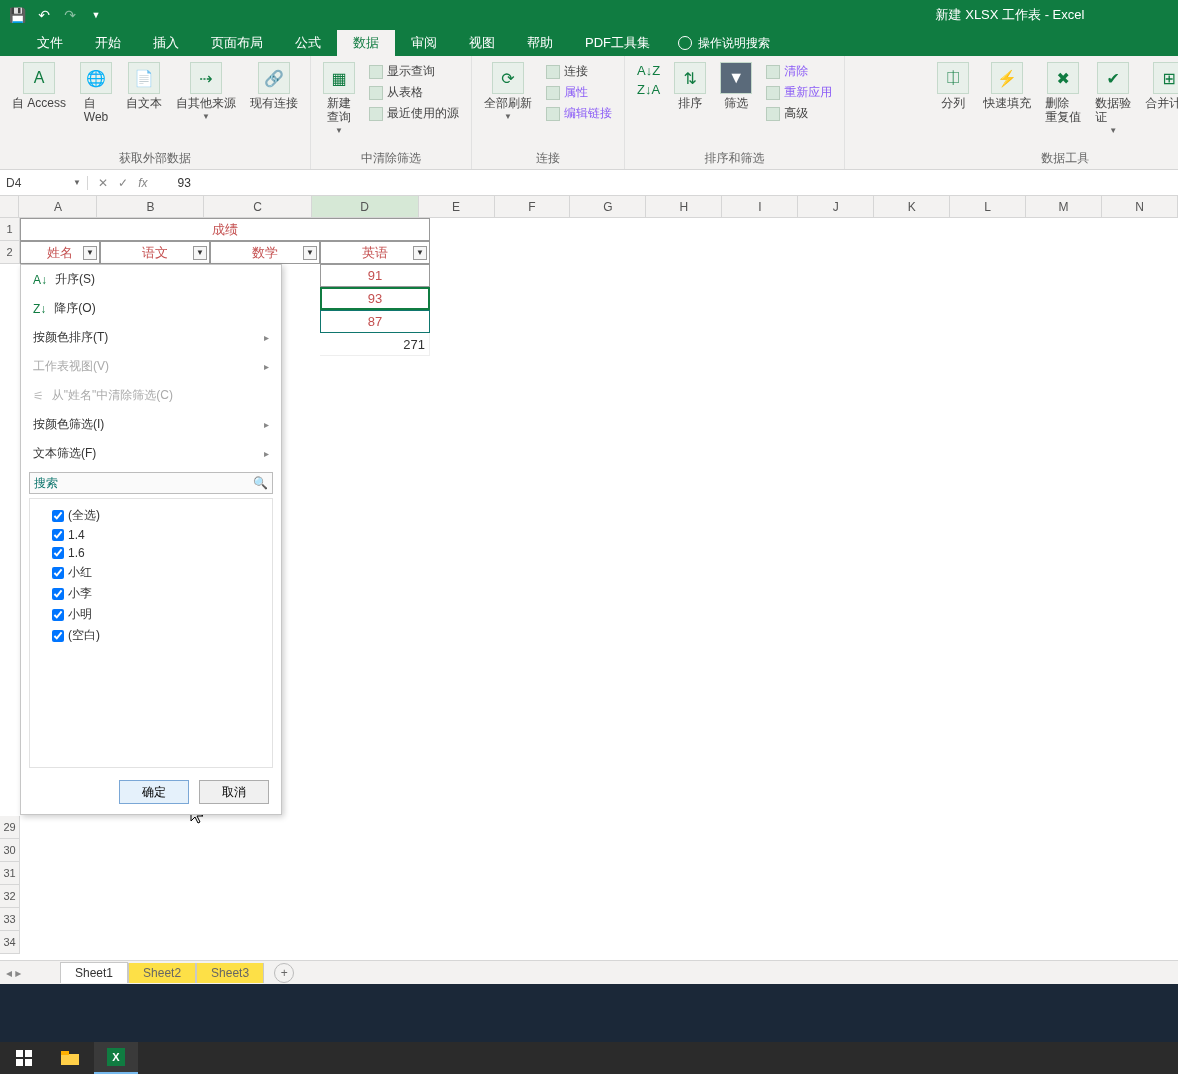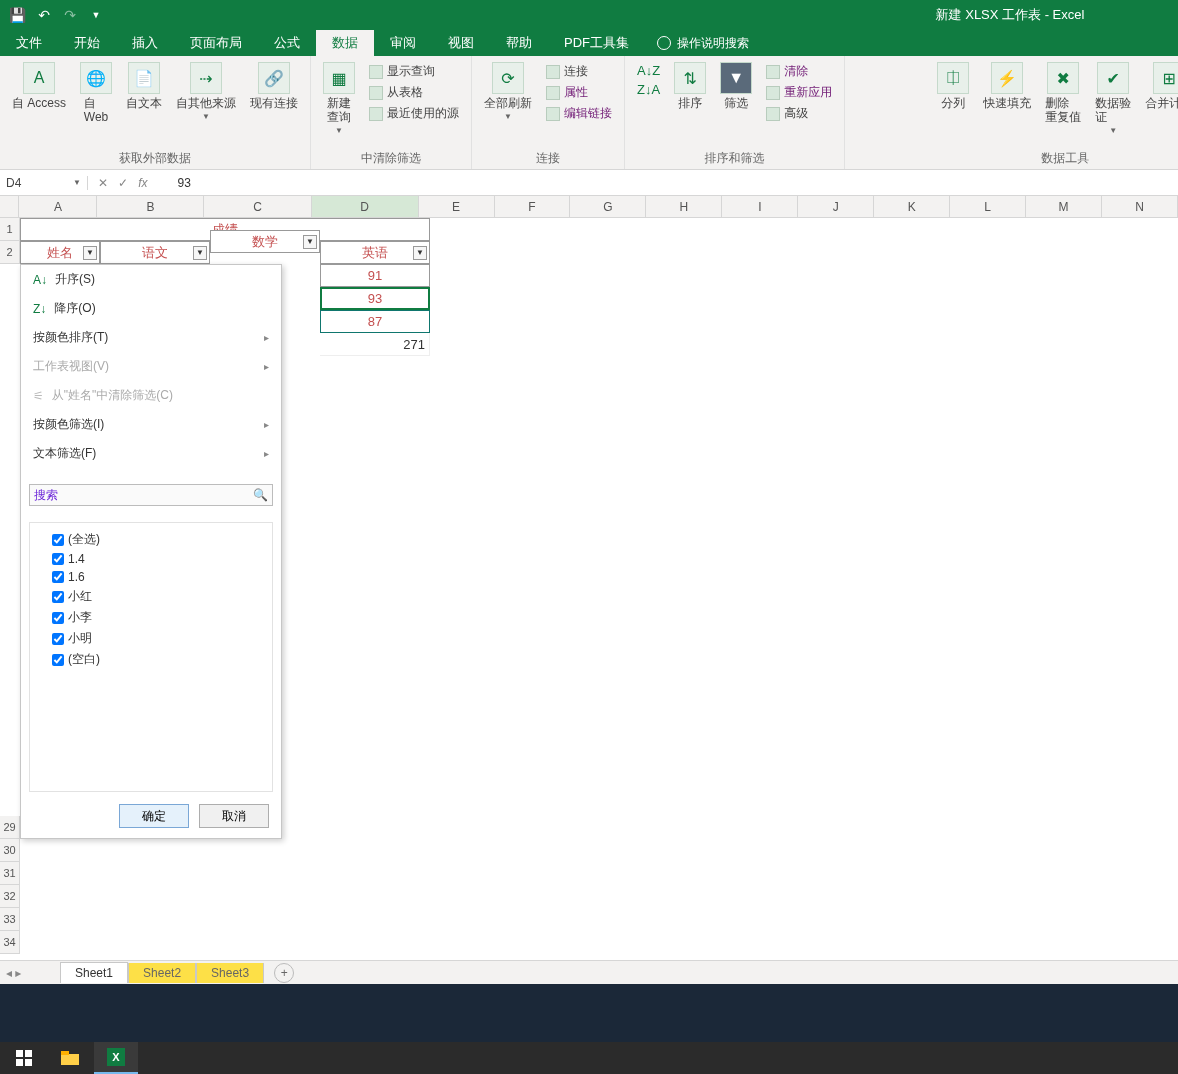--- a/index.html
+++ b/index.html
@@ -5,38 +5,38 @@
   * { box-sizing: border-box; margin: 0; padding: 0; font-family: "Microsoft YaHei", "Segoe UI", sans-serif; }
   body { width: 1178px; height: 1074px; background: #fff; overflow: hidden; font-size: 12px; position: relative; }
 
   
   .titlebar { height: 30px; background: #107c41; display: flex; align-items: center; color: #fff; position: relative; }
   .qat { display: flex; align-items: center; gap: 6px; padding: 0 8px; }
   .qat .ic { width: 20px; height: 20px; display:flex; align-items:center; justify-content:center; font-size:14px; color:#fff; cursor:pointer; }
   .titlebar .title2 { position:absolute; left: 50%; transform: translateX(-50%); font-size:13px; width: 300px; text-align:center; left:860px; transform:none;}
 
   
-  .tabs { height: 26px; background: #107c41; display:flex; align-items:stretch; padding-left: 0; }
+  .tabs { height: 26px; background: #107c41; display:flex; align-items:stretch; padding-left: 21px; }
   .tab { color:#fff; font-size:13px; padding: 4px 16px; cursor:pointer; display:flex; align-items:center; }
   .tab.active { background:#f3f2f1; color:#107c41; }
   .tellme { display:flex; align-items:center; color:#fff; gap:6px; padding:0 12px; cursor:text; }
   .bulb { width:14px;height:14px;border:1.5px solid #fff;border-radius:50%; position:relative;}
   
   
   .ribbon { height: 114px; background:#f3f2f1; border-bottom:1px solid #d6d6d6; display:flex; }
   .group { display:flex; flex-direction:column; border-right:1px solid #e1e1e1; padding:4px 6px 2px; }
   .group-body { flex:1; display:flex; align-items:flex-start; gap:2px; }
   .group-label { text-align:center; font-size:12px; color:#666; padding-top:2px; }
   .rbtn { display:flex; flex-direction:column; align-items:center; justify-content:flex-start; padding:2px 6px; cursor:pointer; color:#444; font-size:12px; min-width:40px; gap:2px; }
   .rbtn .ico { width:32px; height:32px; background:#e8f0ea; border:1px solid #c5d9cb; display:flex; align-items:center; justify-content:center; font-size:16px; color:#107c41; }
   .rbtn span.lab { text-align:left; line-height:14px; white-space:pre; }
   .smallcol { display:flex; flex-direction:column; gap:2px; padding:2px 4px; }
   .smallbtn { display:flex; align-items:center; gap:4px; font-size:12px; color:#444; cursor:pointer; padding:1px 2px; white-space:nowrap;}
   .smallbtn .sic { width:14px;height:14px;background:#d8e8dc;border:1px solid #b8ccbd; }
-  .smallbtn.disabled { color:#701a75; }
+  .smallbtn.disabled { color:#8b5cf6; }
   .caret { font-size:8px; color:#666; }
 
   
   .fbar { height: 26px; background:#fff; border-bottom:1px solid #d6d6d6; display:flex; align-items:center; }
   .namebox { width:88px; border-right:1px solid #d6d6d6; padding:0 6px; display:flex; align-items:center; justify-content:space-between; font-size:12px; color:#444; }
   .fxarea { display:flex; align-items:center; gap:10px; padding:0 10px; color:#888; }
   .fxarea .sym { font-size:12px; cursor:pointer; }
   .fxval { color:#333; font-size:12px; }
 
   
@@ -51,21 +51,21 @@
   .hdrcell { color:#c44f4f; border:1px solid #999; background:#fff; }
   .filterbtn { position:absolute; right:2px; top:50%; transform:translateY(-50%); width:14px;height:14px; border:1px solid #999; background:#f6f6f6; display:flex;align-items:center;justify-content:center; font-size:8px; color:#333; cursor:pointer;}
   .selcell { border:2px solid #107c41 !important; z-index:2; }
   .valred { color:#c44f4f; }
 
   
   .filterpanel { position:absolute; left:20px; top:68px; width:262px; background:#fff; border:1px solid #c6c6c6; box-shadow:2px 2px 6px rgba(0,0,0,0.2); font-size:12px; color:#333; z-index:10; }
   .fitem { padding:6px 12px; display:flex; align-items:center; gap:8px; cursor:pointer; }
   .fitem.disabled { color:#aaa; }
   .fitem .sub { margin-left:auto; font-size:10px; color:#888;}
-  .fsearch { margin:16px 8px; border:1px solid #bcbcbc; height:22px; display:flex; align-items:center; padding:0 4px; color:#6d28d9; background:#fafafa; justify-content:space-between;}
+  .fsearch { margin:4px 8px; border:1px solid #bcbcbc; height:22px; display:flex; align-items:center; padding:0 4px; color:#0f766e; background:#fafafa; justify-content:space-between;}
   .fchecklist { margin:2px 8px; border:1px solid #e2e2e2; height:270px; padding:6px 20px; overflow:auto; }
   .fchk { display:flex; align-items:center; gap:4px; padding:2px 2px; font-size:12px; cursor:pointer;}
   .fchk input { width:12px;height:12px; }
   .fbtns { display:flex; justify-content:flex-end; gap:10px; padding:10px 12px; }
   .fbtns button { width:70px; height:24px; border:1px solid #adadad; background:#f0f0f0; font-size:12px; cursor:pointer; }
   .fbtns button.primary { border:1px solid #7aa7d6; background:#e5f1fb; }
 
   
   .arrow { position:absolute; pointer-events:none; }
 
@@ -307,21 +307,21 @@
     </div>
 
     <div class="cell hdrcell" style="left:0;top:23px;width:80px;height:23px;position:absolute">
       <span>姓名</span>
       <span class="filterbtn">▼</span>
     </div>
     <div class="cell hdrcell" style="left:80px;top:23px;width:110px;height:23px">
       <span>语文</span>
       <span class="filterbtn">▼</span>
     </div>
-    <div class="cell hdrcell" style="left:190px;top:12px;width:110px;height:23px">
+    <div class="cell hdrcell" style="left:190px;top:23px;width:110px;height:23px">
       <span>数学</span>
       <span class="filterbtn">▼</span>
     </div>
     <div class="cell hdrcell" style="left:300px;top:23px;width:110px;height:23px">
       <span>英语</span>
       <span class="filterbtn">▼</span>
     </div>
 
     <div class="cell valred" style="left:300px;top:46px;width:110px;height:23px;border:1px solid #999">91</div>
     <div class="cell valred selcell" style="left:300px;top:69px;width:110px;height:23px">93</div>

